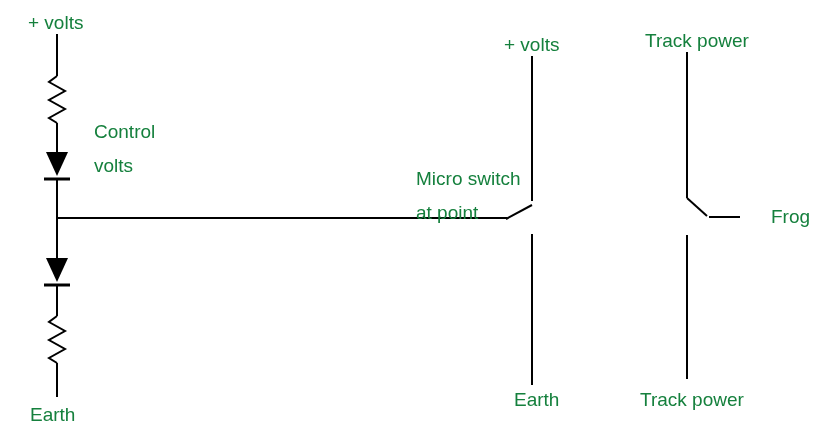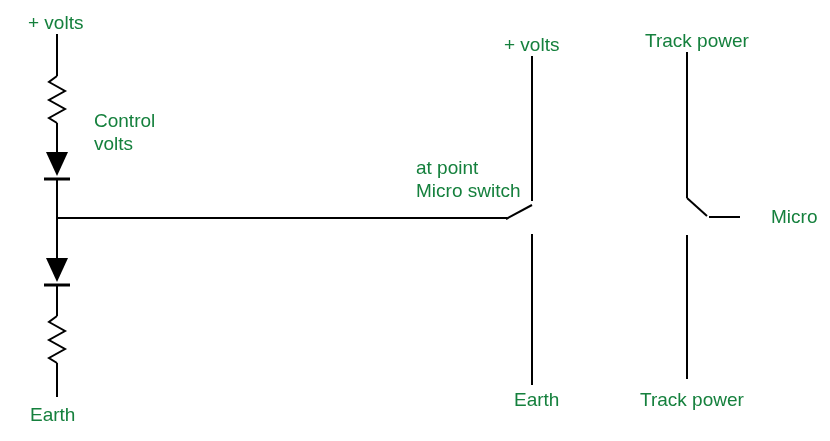--- a/index.html
+++ b/index.html
@@ -20,21 +20,21 @@
     left: 0;
     top: 0;
   }
   .label {
     position: absolute;
     color: #15803d;
     font-size: 19px;
     line-height: 23px;
     white-space: nowrap;
   }
-  .label span { display: block; }
+  .label span { display: block; margin-top: 11px; }
 </style>
 </head>
 <body>
 
 <div class="canvas">
 
   <svg width="830" height="441" viewBox="0 0 830 441">
 
     <line x1="57" y1="34" x2="57" y2="76" stroke="#000" stroke-width="2"></line>
 
@@ -78,27 +78,27 @@
   <div class="label" style="left:28px; top:11px;">+ volts</div>
 
   <div class="label" style="left:94px; top:109px;">
     <span>Control</span>
     <span>volts</span>
   </div>
 
   <div class="label" style="left:30px; top:403px;">Earth</div>
 
   <div class="label" style="left:416px; top:156px;">
+    <span>Micro switch</span>
     <span>at point</span>
-    <span>Micro switch</span>
   </div>
 
   <div class="label" style="left:504px; top:33px;">+ volts</div>
 
   <div class="label" style="left:514px; top:388px;">Earth</div>
 
   <div class="label" style="left:645px; top:29px;">Track power</div>
 
   <div class="label" style="left:640px; top:388px;">Track power</div>
 
-  <div class="label" style="left:771px; top:205px;">Micro</div>
+  <div class="label" style="left:771px; top:205px;">Frog</div>
 
 </div>
 
 </body></html>

